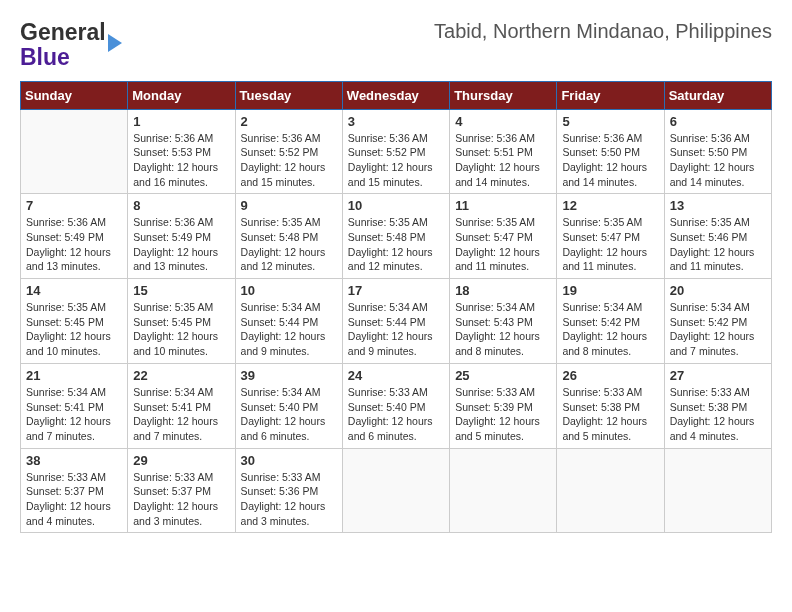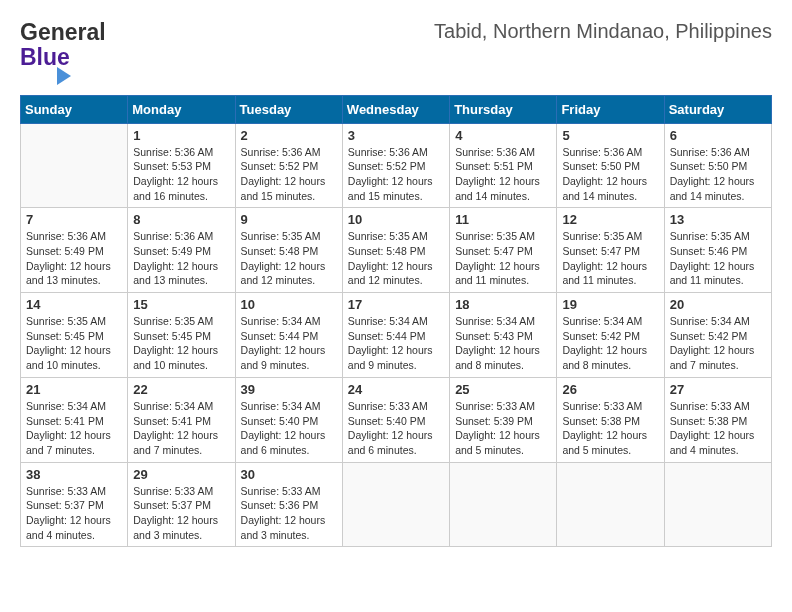--- a/index.html
+++ b/index.html
@@ -27,21 +27,21 @@
     .location-title {
       font-size: 20px;
       color: #555;
     }
     .calendar {
       width: 100%;
       border-collapse: collapse;
       font-size: 11px;
     }
     .calendar th {
-      background: #0369a1;
+      background: #7f1d1d;
       color: #fff;
       padding: 6px 4px;
       text-align: left;
       font-size: 13px;
       font-weight: bold;
       border: 1px solid #2a6db5;
     }
     .calendar td {
       border: 1px solid #ccc;
       vertical-align: top;
@@ -62,21 +62,20 @@
       margin-bottom: 2px;
     }
     .day-info {
       color: #333;
       font-size: 10.5px;
       line-height: 1.4;
     }
     .logo-wrapper {
       display: flex;
       align-items: center;
-      flex-direction: column;
     }
     .logo-name {
       font-size: 23px;
       font-weight: bold;
       line-height: 1.1;
     }
     .logo-name .part1 { color: #333; }
     .logo-name .part2 { color: #4c1d95; }
     .logo-arrow {
       width: 0;

